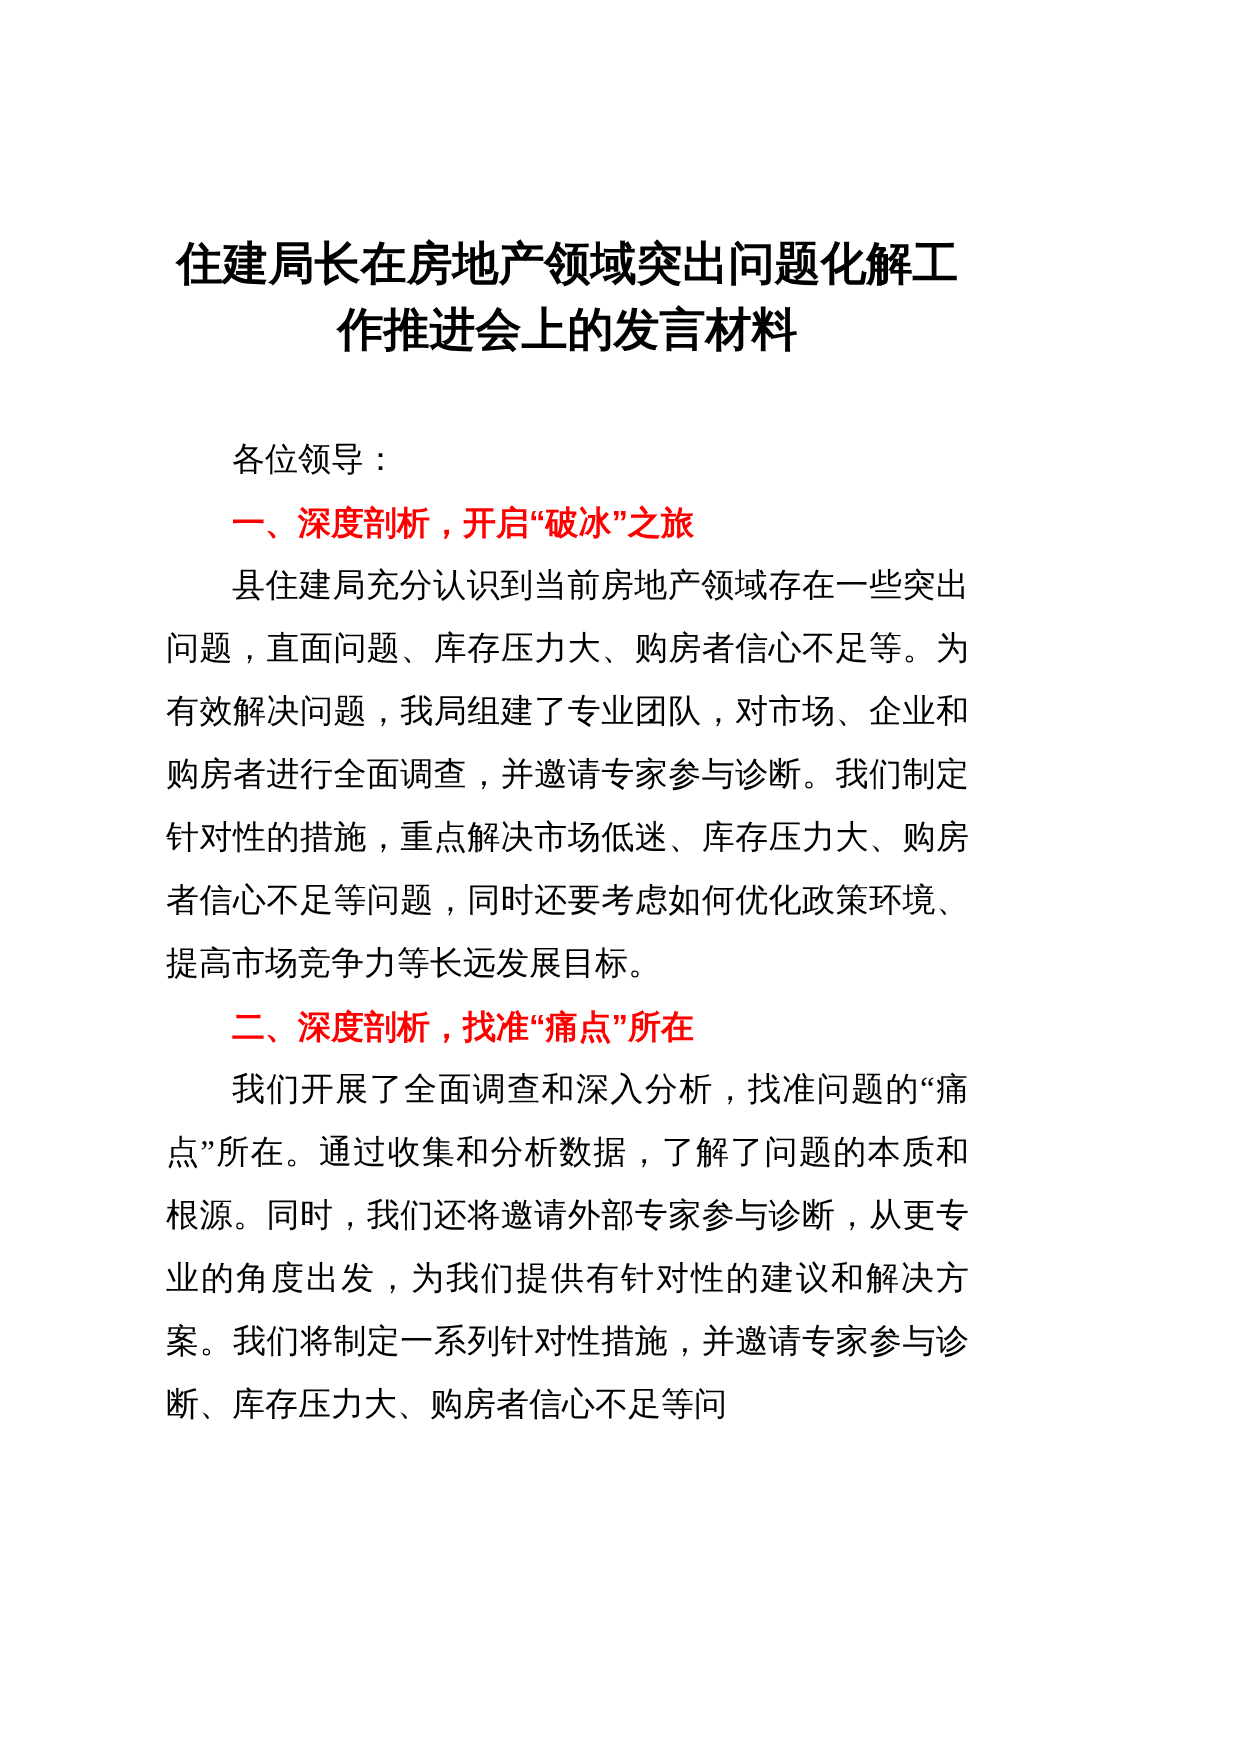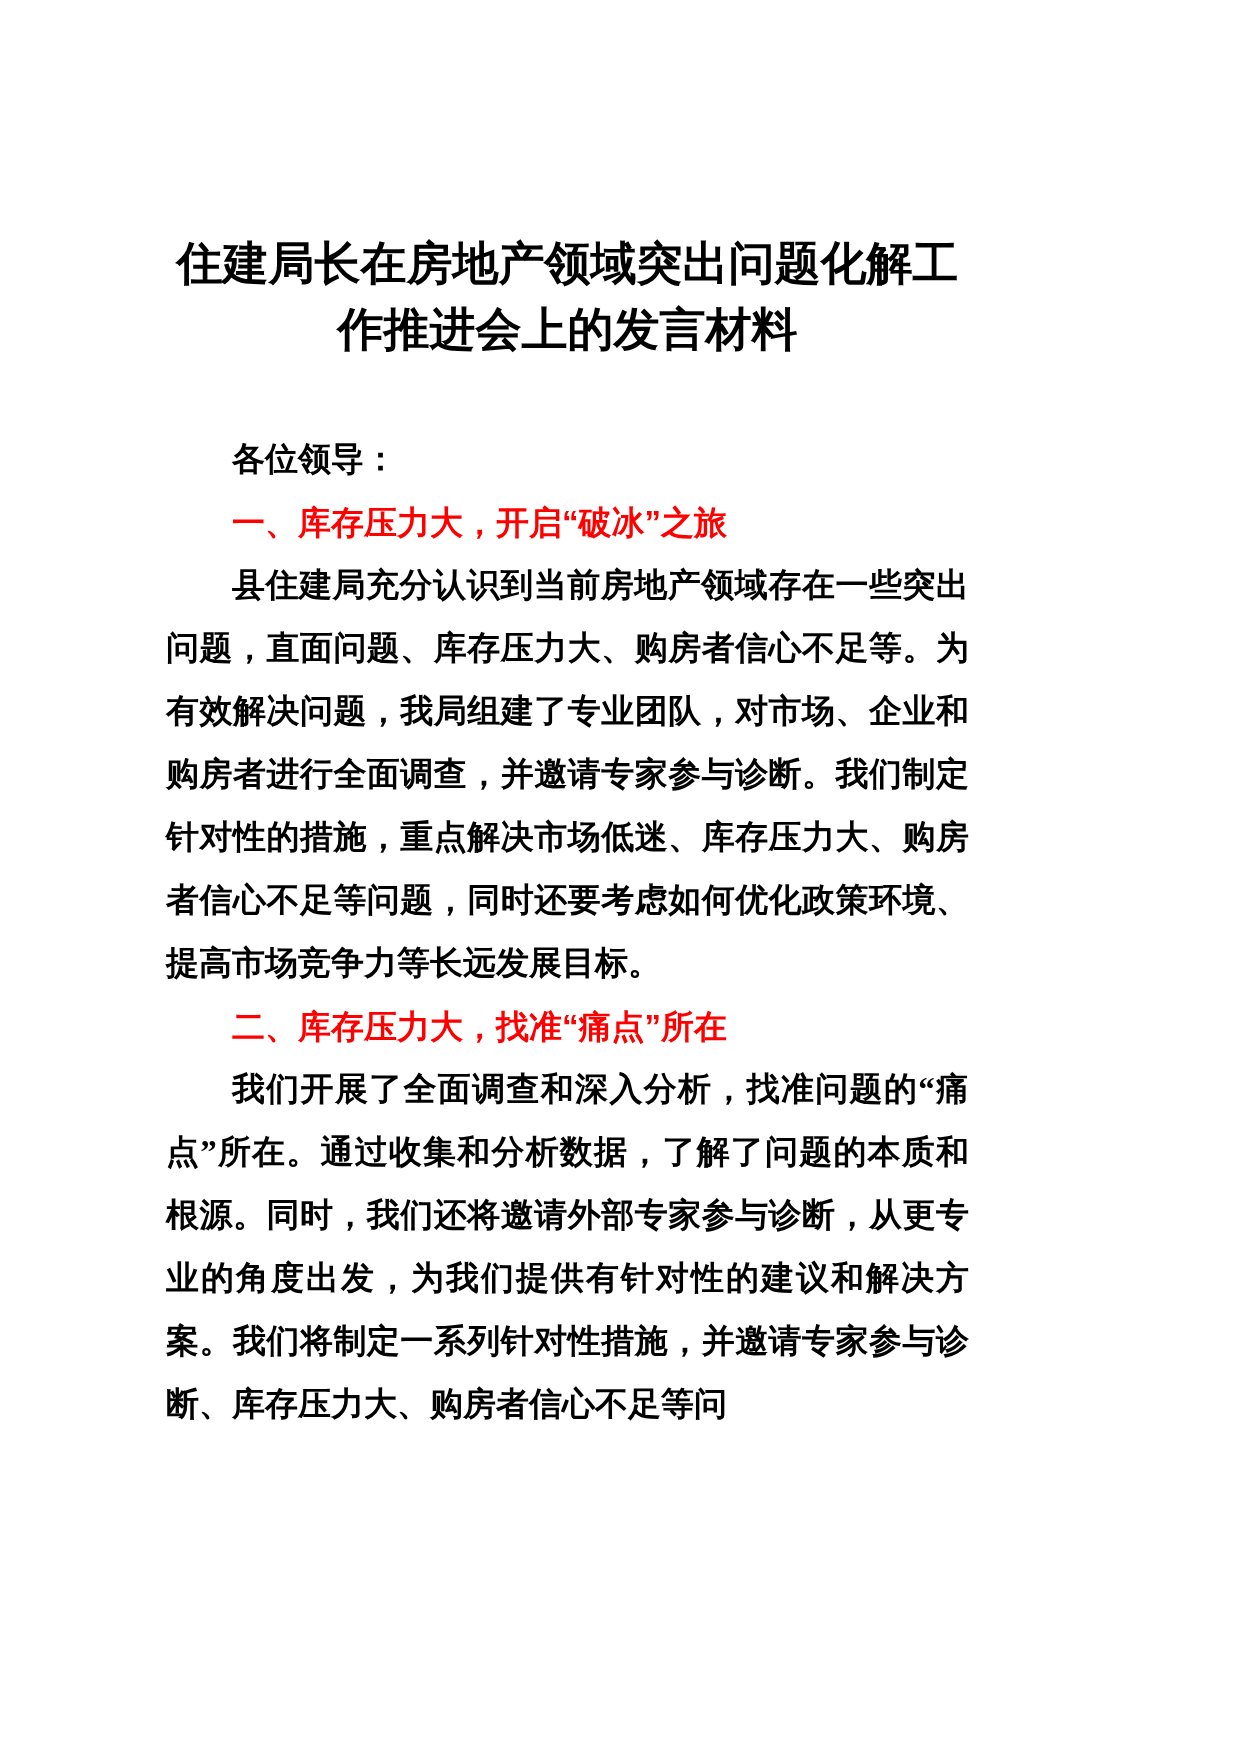--- a/index.html
+++ b/index.html
@@ -33,44 +33,44 @@
     
     text-justify: inter-ideograph;
   }
   .para {
     margin: 0;
     font-size: 33px;
     line-height: 63px;
     text-indent: 2em;
     color: #000000;
     font-family: "Liberation Serif", serif;
-    font-weight: bold;
+    font-weight: normal;
   }
   .para.heading {
     color: #ff0000;
     font-family: "Liberation Sans", sans-serif;
     font-weight: bold;
     text-align: left;
   }
 </style>
 </head>
 <body>
 
 <div class="page">
 
   <h1 class="doc-title">住建局长在房地产领域突出问题化解工作推进会上的发言材料</h1>
 
   <div class="doc-body">
 
     <p class="para">各位领导：</p>
 
 
-    <p class="para heading">一、库存压力大，开启“破冰”之旅</p>
+    <p class="para heading">一、深度剖析，开启“破冰”之旅</p>
 
     <p class="para">县住建局充分认识到当前房地产领域存在一些突出问题，直面问题、库存压力大、购房者信心不足等。为有效解决问题，我局组建了专业团队，对市场、企业和购房者进行全面调查，并邀请专家参与诊断。我们制定针对性的措施，重点解决市场低迷、库存压力大、购房者信心不足等问题，同时还要考虑如何优化政策环境、提高市场竞争力等长远发展目标。</p>
 
-    <p class="para heading">二、库存压力大，找准“痛点”所在</p>
+    <p class="para heading">二、深度剖析，找准“痛点”所在</p>
 
     <p class="para">我们开展了全面调查和深入分析，找准问题的“痛点”所在。通过收集和分析数据，了解了问题的本质和根源。同时，我们还将邀请外部专家参与诊断，从更专业的角度出发，为我们提供有针对性的建议和解决方案。我们将制定一系列针对性措施，并邀请专家参与诊断、库存压力大、购房者信心不足等问</p>
 
   </div>
 
 </div>
 
 </body></html>

